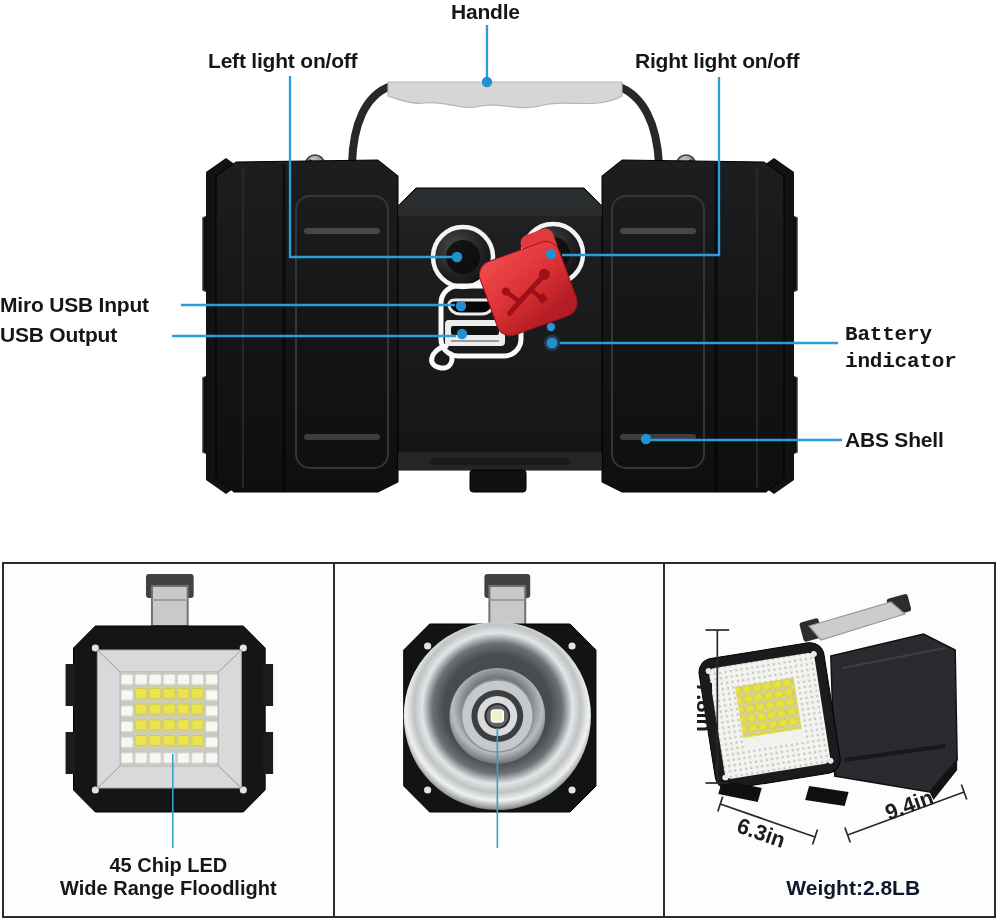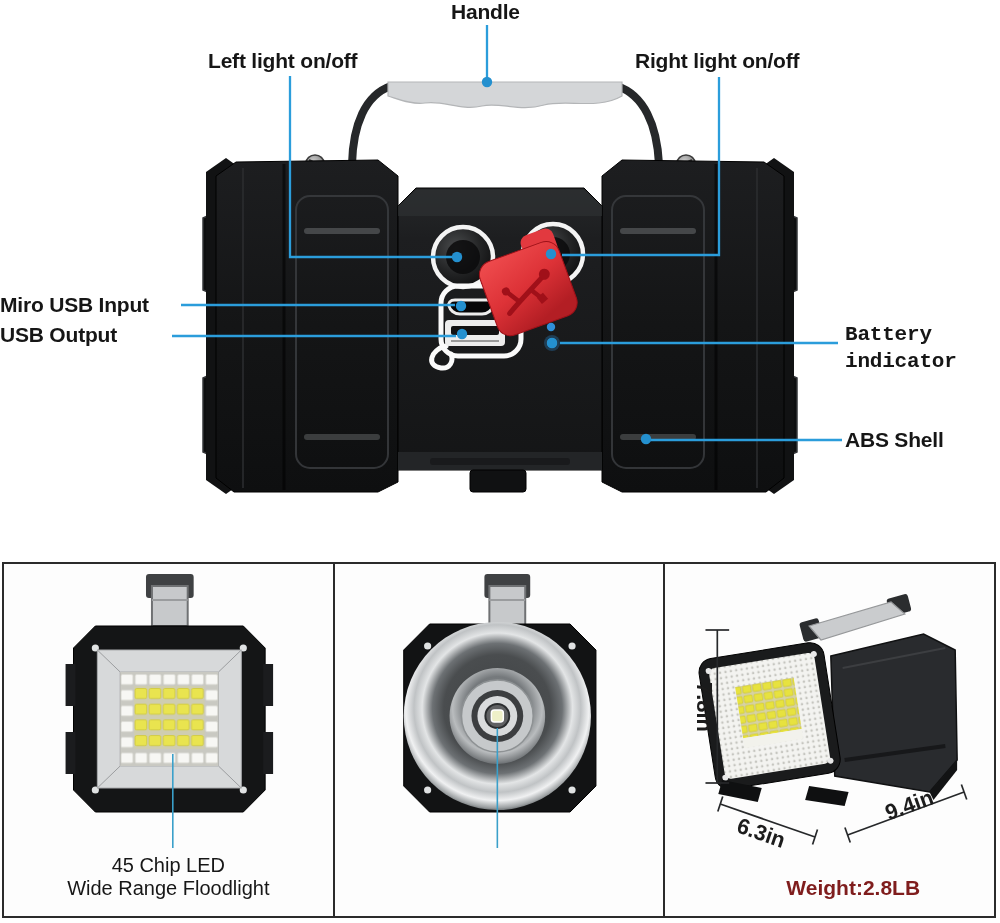--- a/index.html
+++ b/index.html
@@ -8,24 +8,24 @@
   .label{position:absolute;font-weight:700;font-size:21px;color:#161616;letter-spacing:-0.2px;
          white-space:nowrap;}
   .label.two-line{line-height:27px;white-space:normal;font-family:Liberation Mono, monospace;}
   #top-svg{position:absolute;left:0;top:0;}
   #panels{position:absolute;left:2px;top:562px;width:994px;height:356px;
           display:flex;border:2px solid #2b2b2b;box-sizing:border-box;background:#fdfdfd;}
   .panel{position:relative;flex:1 1 0;min-width:0;}
   .panel + .panel{border-left:2px solid #2b2b2b;}
   .panel svg{position:absolute;left:0;top:0;width:100%;height:100%;}
   .caption{position:absolute;left:0;right:0;bottom:16px;text-align:center;
-           font-weight:400;font-size:20px;line-height:23px;color:#171717;}
+           font-weight:700;font-size:20px;line-height:23px;color:#171717;}
   .caption .cap-line{display:block;}
   .weight-caption{position:absolute;left:0;right:0;bottom:16px;text-align:center;
-           font-weight:700;font-size:21px;color:#7f1d1d;margin-left:47px;}
+           font-weight:700;font-size:21px;color:#0f172a;margin-left:47px;}
 </style>
 </head>
 <body>
 
 <div id="stage">
 
   <svg id="top-svg" width="1000" height="561" viewBox="0 0 1000 561">
     <defs>
       <radialGradient id="btnGrad" cx="38%" cy="35%" r="75%">
         <stop offset="0%" stop-color="#4a4c4e"></stop>

